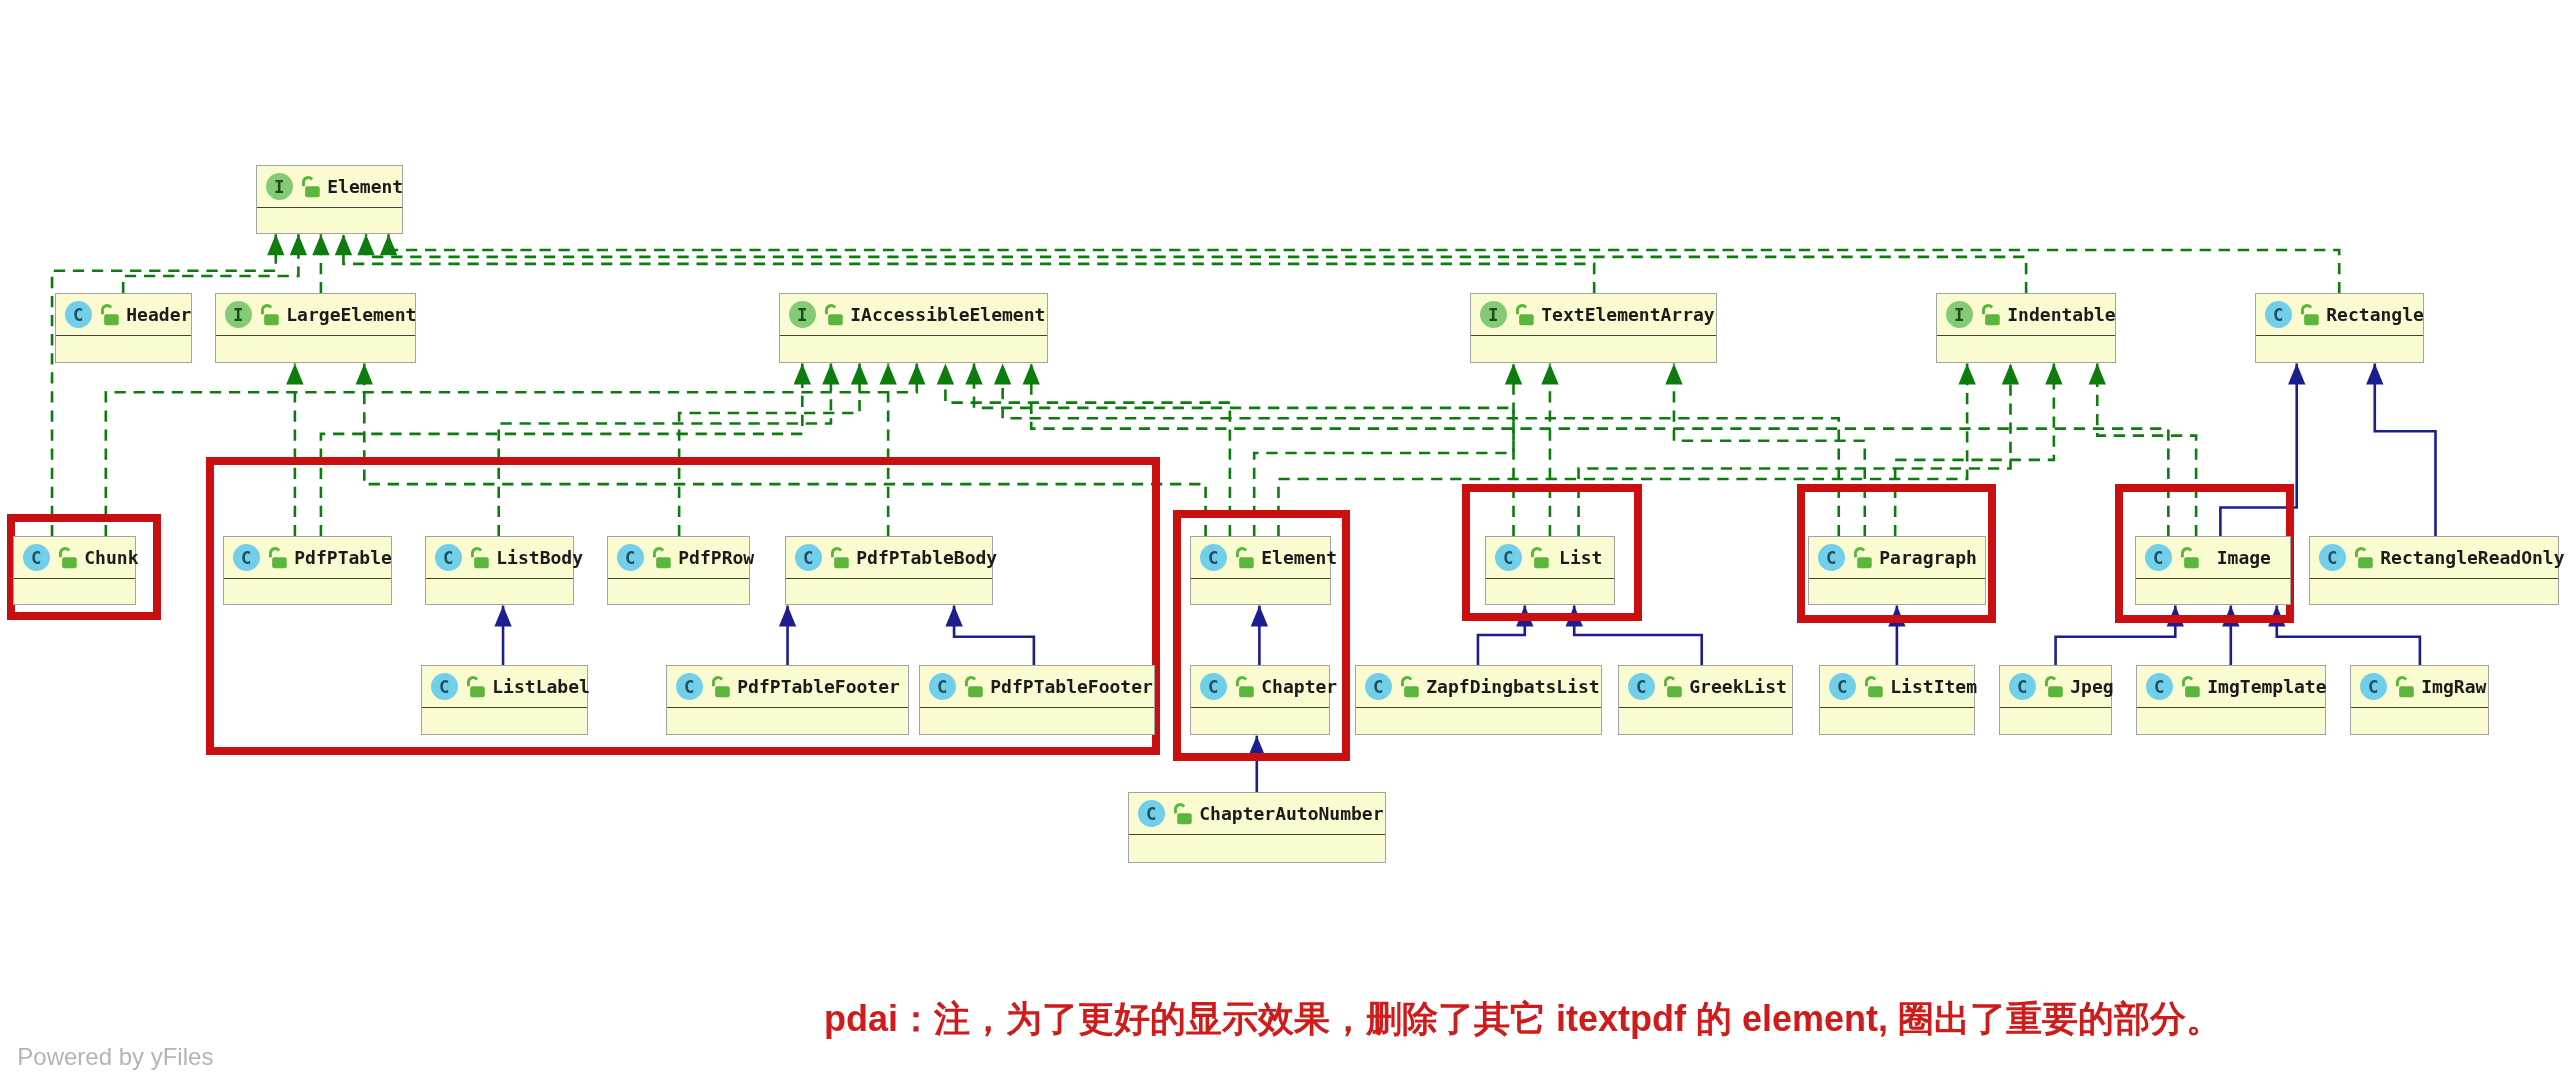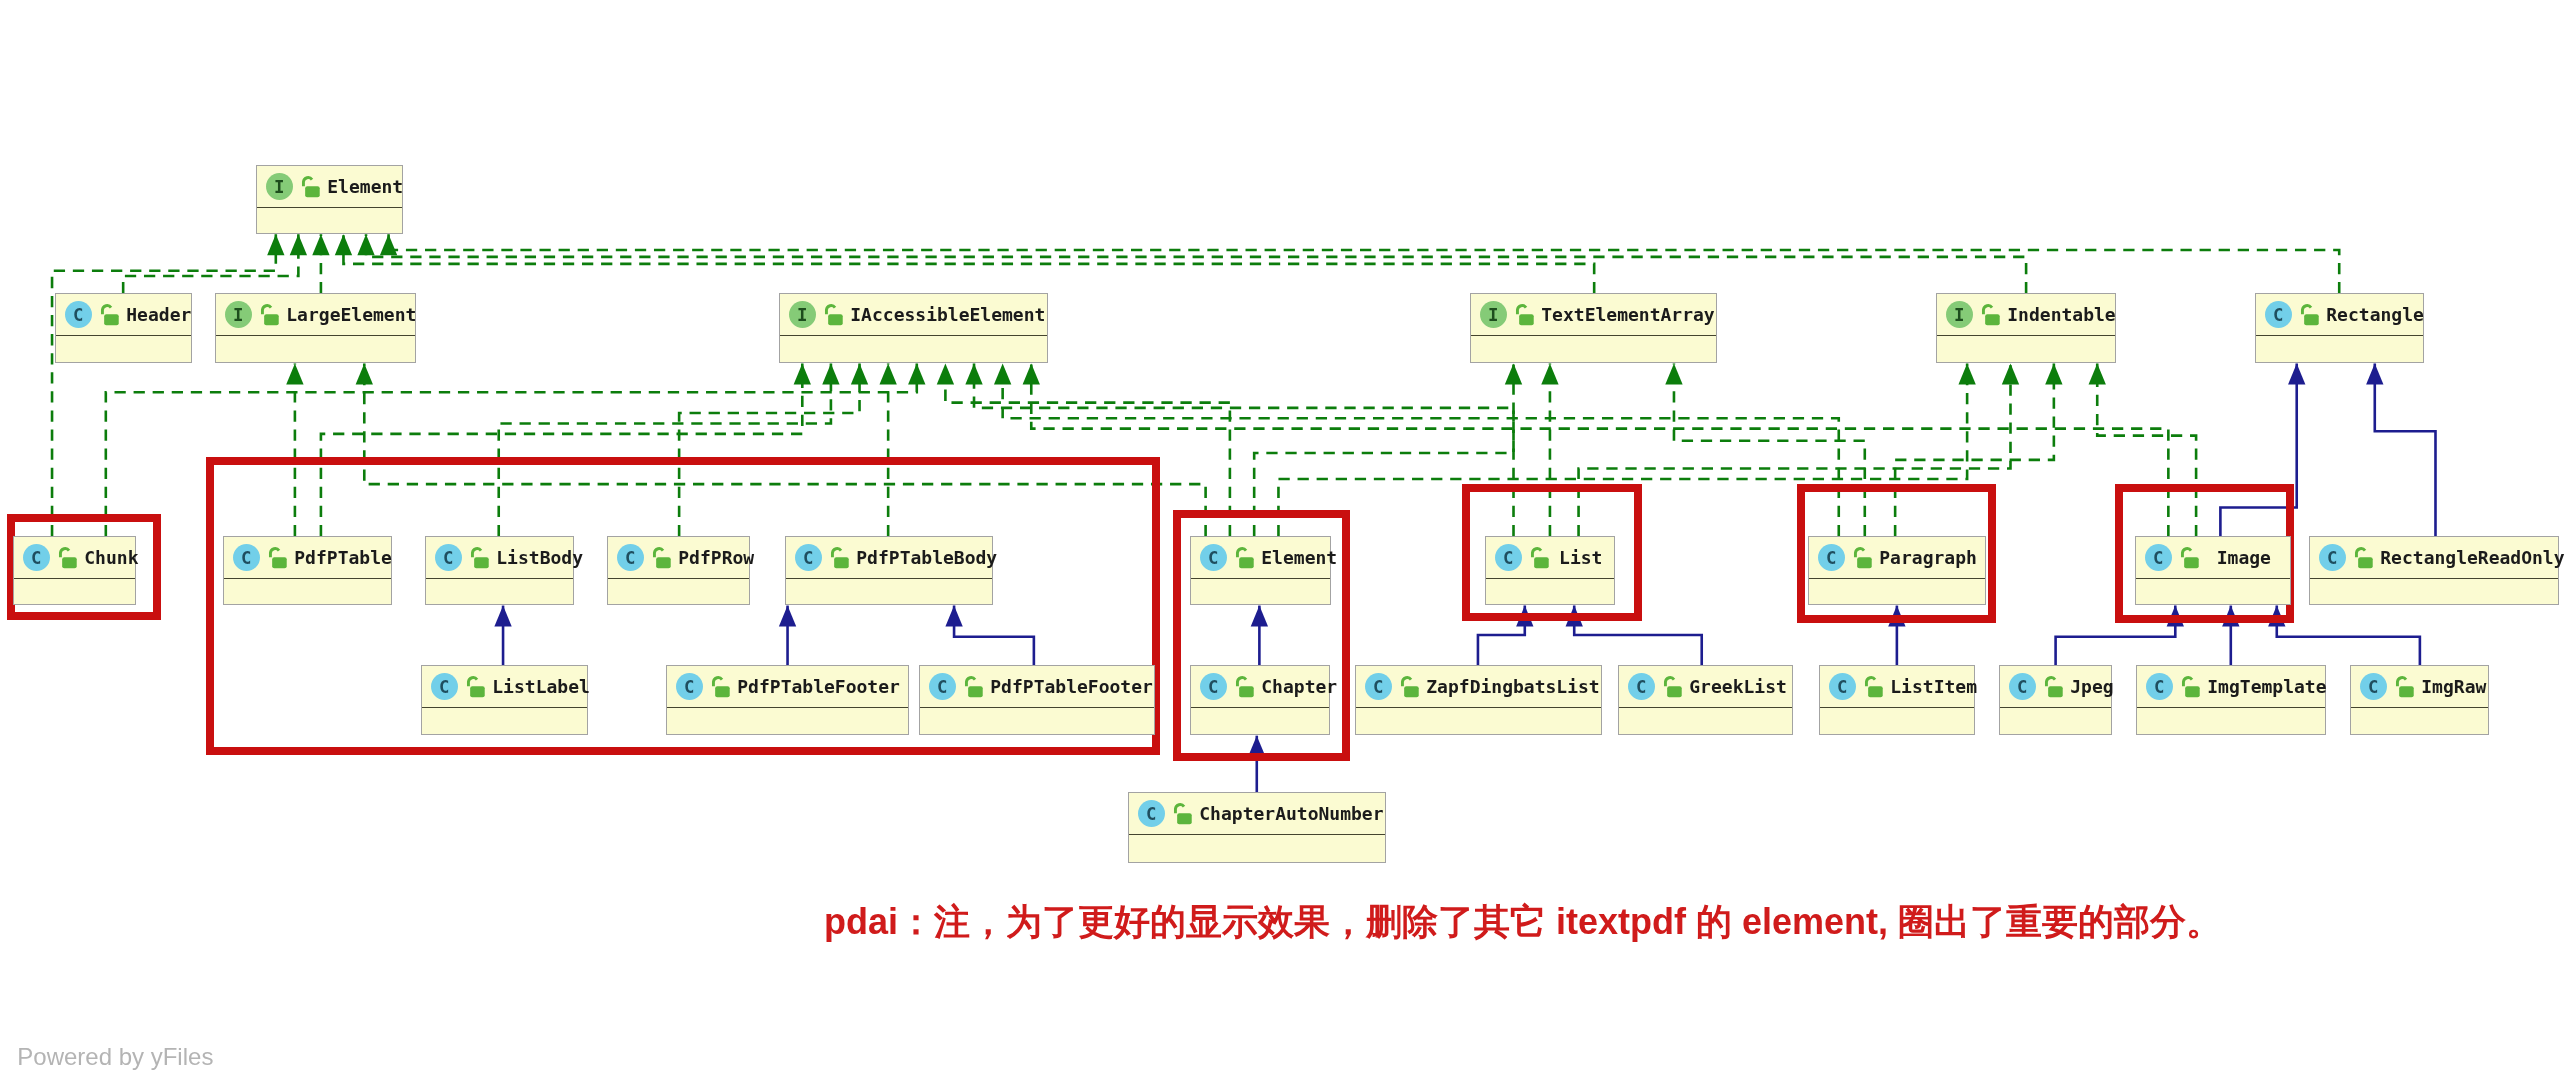--- a/index.html
+++ b/index.html
@@ -13,21 +13,21 @@
   .uml-body{height:26px;}
   .tycon{width:27px;height:27px;border-radius:50%;display:flex;align-items:center;
          justify-content:center;font:bold 17.3px "DejaVu Sans Mono",monospace;flex:0 0 auto;}
   .tycon.class{background:#72cfe9;color:#1f4e5f;}
   .tycon.interface{background:#85cb77;color:#1d4d1d;}
   .lock{flex:0 0 auto;display:block;}
   .uml-label{margin:0 auto;font:bold 18px "DejaVu Sans Mono",monospace;color:#1b1b1b;
              white-space:nowrap;}
   .highlight{position:absolute;z-index:2;box-sizing:border-box;border:8.7px solid #c90f0f;
              background:transparent;}
-  #caption{position:absolute;left:824px;top:898px;z-index:4;
+  #caption{position:absolute;left:824px;top:995px;z-index:4;
            font:600 36px "Liberation Sans",sans-serif;white-space:nowrap;}
   #watermark{position:absolute;left:17.3px;top:1043px;z-index:4;color:#b4b4b4;
              font:24px "Liberation Sans",sans-serif;text-decoration:none;cursor:pointer;text-align:center;}
   .edge-real{fill:none;stroke-width:3;stroke-dasharray:13 9;}
   .edge-ext{fill:none;stroke-width:3;}
 </style>
 </head>
 <body>
 
 <div id="stage">

